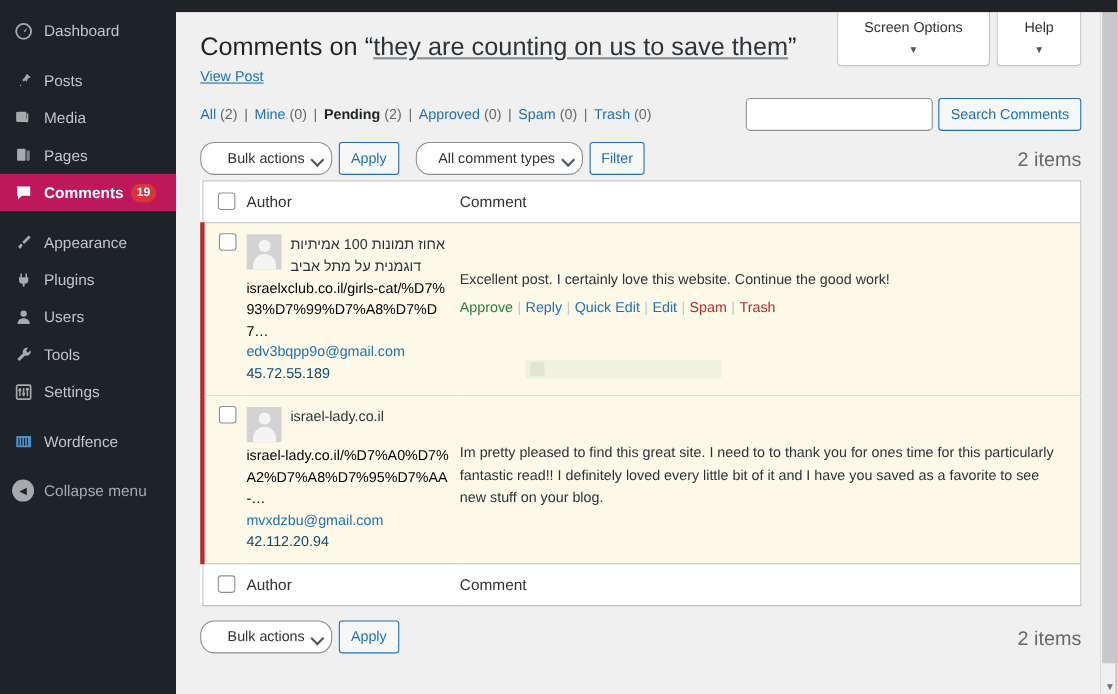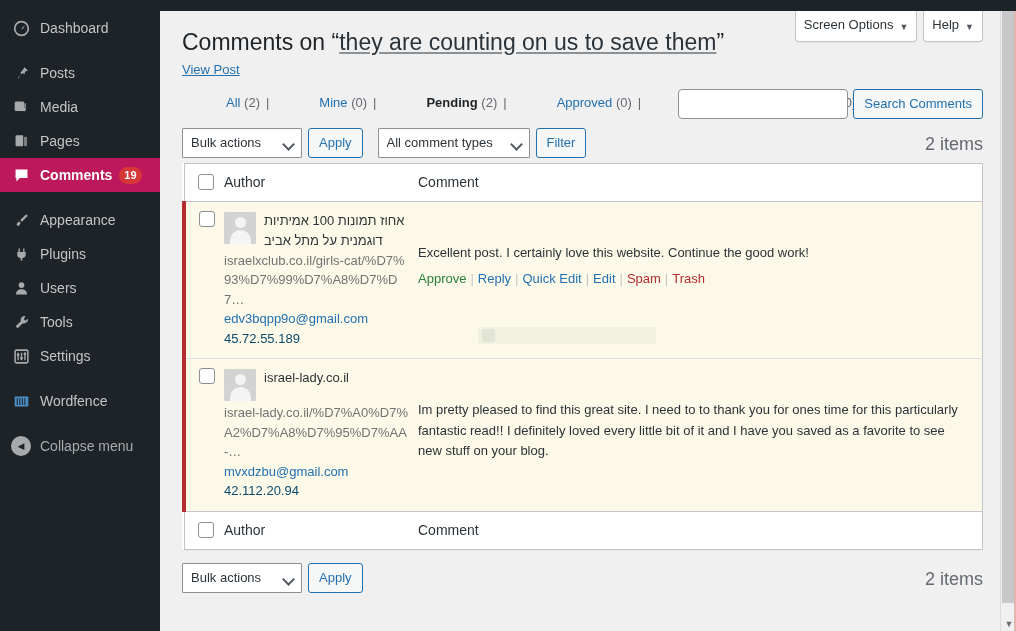--- a/index.html
+++ b/index.html
@@ -70,24 +70,24 @@
     padding: 0 33px 0 22px;
   }
 
   .scr-opts-wrap {
     position: absolute; top: 0px; right: 33px;
     display: flex; gap: 6px; z-index: 10;
   }
   .tabbtn {
     background: #fff; border: 1px solid #c3c4c7; border-top: none;
     border-radius: 0 0 4px 4px;
-    padding: 6px 8px 7px; font-size: 13px; color: #2c3338;
+    padding: 6px 24px 7px; font-size: 13px; color: #2c3338;
     cursor: pointer; line-height: 1.3;
     box-shadow: 0 1px 1px rgba(0,0,0,.04);
-    display: flex; align-items: flex-end; gap: 6px;
+    display: flex; align-items: center; gap: 6px; flex-direction: column;
   }
   .tabbtn .caret { font-size: 9px; color: #50575e; }
 
   h1.page-title {
     font-size: 23px; font-weight: 400; color: #1d2327;
     line-height: 1.3; padding: 17px 0 0 0; margin: 0;
     white-space: nowrap;
   }
   h1.page-title a.posttitle {
     color: #2c3338; text-decoration: underline;
@@ -96,21 +96,21 @@
   .view-post {
     display: inline-block; font-size: 13px; color: #2271b1;
     text-decoration: underline; margin-top: 4px; cursor: pointer;
   }
 
   .subsubsub {
     margin-top: 12px; font-size: 13px; color: #2271b1;
     line-height: 2; list-style: none; padding:0;
     display: flex; align-items: center; flex-wrap: nowrap;
   }
-  .subsubsub li { display: inline; margin-left: 44px; }
+  .subsubsub li { display: inline; }
   .subsubsub a { color: #2271b1; text-decoration: none; cursor: pointer; }
   .subsubsub .cur a { color: #1d2327; font-weight: 600; }
   .subsubsub .cnt { color: #646970; }
   .subsubsub .cur .cnt { color: #646970; font-weight: 400; }
   .subsubsub .sep { color: #646970; margin: 0 6px; }
 
   
   .search-box {
     position: absolute; top: 78px; right: 33px;
     display: flex; gap: 5px; align-items: center;
@@ -130,24 +130,25 @@
   }
 
   
   .tablenav {
     position: relative; height: 40px; margin-top: 7px;
     display: flex; align-items: center; gap: 6px;
   }
   .tablenav.bottom { margin-top: 8px; }
   select.wpselect {
     height: 30px; min-width: 120px; padding: 0 24px 0 8px;
-    border: 1px solid #8c8f94; border-radius: 1px;
+    border: 1px solid #8c8f94; border-radius: 13px;
     background: #fff; color: #2c3338; font-size: 13px;
     -webkit-appearance: none; appearance: none; cursor: pointer;
     font-family: "Liberation Sans", sans-serif;
+    text-align: right;
   }
   .selwrap { position: relative; display: inline-block; }
   .selwrap:after {
     content: ""; position: absolute; right: 9px; top: 12px;
     width: 7px; height: 7px;
     border-right: 2px solid #50575e; border-bottom: 2px solid #50575e;
     transform: rotate(45deg); pointer-events: none;
   }
   .displaying-num {
     position: absolute; right: 0; top: 11px;
@@ -204,21 +205,21 @@
     border-radius: 11px 11px 0 0; background: #f4f4f4;
   }
   .author-name {
     color: #2c3338; font-size: 13px; line-height: 1.5;
     word-wrap: break-word;
   }
   .author-link, .author-email, .author-ip {
     display: block; font-size: 13px; line-height: 1.5;
     word-break: break-all; clear: none;
   }
-  .author-link { color: #737373; cursor: pointer; }
+  .author-link { color: #000000; cursor: pointer; }
   .author-email { color: #2271b1; cursor: pointer; }
   .author-ip { color: #0c4a6e; cursor: pointer; }
 
   .comment-text p { color: #2c3338; font-size: 13px; line-height: 1.55; margin-top: 32px; }
   .row-actions {
     margin-top: 6px; font-size: 13px; color: #646970; line-height: 1.5;
   }
   .row-actions span a { text-decoration: none; cursor: pointer; }
   .row-actions .approve a { color: #2a7d3c; }
   .row-actions .reply a,

